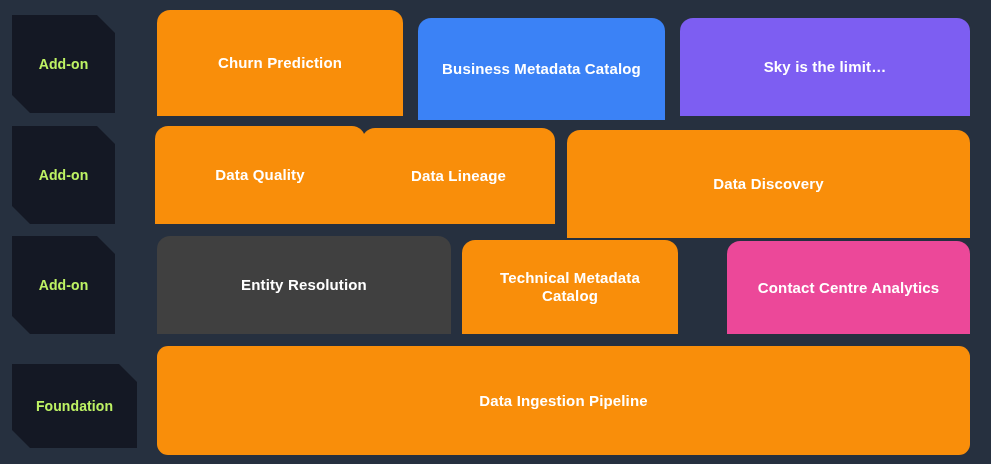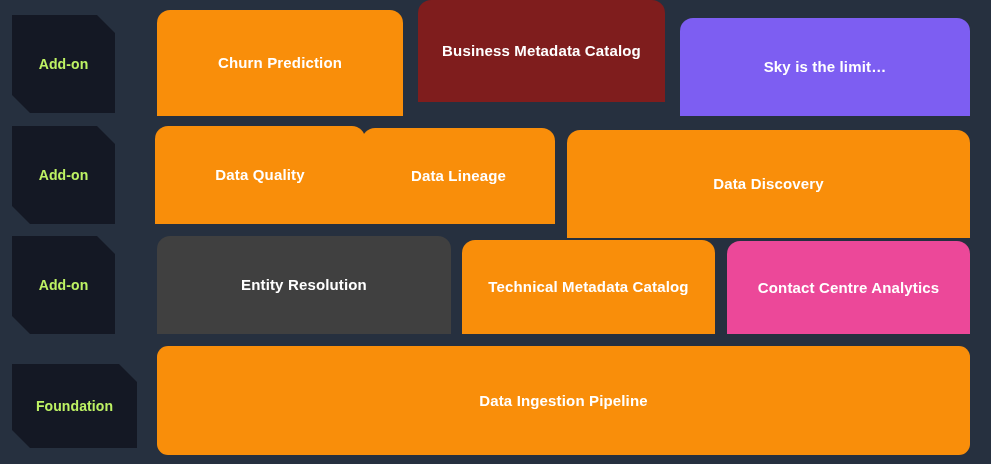--- a/index.html
+++ b/index.html
@@ -76,21 +76,21 @@
 <body>
 
 <div id="capability-map" style="width: 991px; height: 464px; background: rgb(38, 48, 63);">
     <div class="map-row">
       <div class="tier-label" style="left: 12px; top: 15px; width: 103px; height: 98px; background: rgb(20, 24, 36);">
         <span class="tile-label">Add-on</span>
       </div>
       <div class="tile" style="left: 157px; top: 10px; width: 246px; height: 106px; background: rgb(249, 142, 10);">
         <span class="tile-label">Churn Prediction</span>
       </div>
-      <div class="tile" style="left: 418px; top: 0; width: 247px; height: 102px; background: #7f1d1d;">
+      <div class="tile" style="left: 418px; top: 18px; width: 247px; height: 102px; background: #3b82f6;">
         <span class="tile-label">Business Metadata Catalog</span>
       </div>
       <div class="tile accent" style="left: 680px; top: 18px; width: 290px; height: 98px; background: rgb(125, 94, 242);">
         <span class="tile-label">Sky is the limit…</span>
       </div>
     </div>
     <div class="map-row">
       <div class="tier-label" style="left: 12px; top: 126px; width: 103px; height: 98px; background: rgb(20, 24, 36);">
         <span class="tile-label">Add-on</span>
       </div>
@@ -104,21 +104,21 @@
         <span class="tile-label">Data Discovery</span>
       </div>
     </div>
     <div class="map-row">
       <div class="tier-label" style="left: 12px; top: 236px; width: 103px; height: 98px; background: rgb(20, 24, 36);">
         <span class="tile-label">Add-on</span>
       </div>
       <div class="tile" style="left: 157px; top: 236px; width: 294px; height: 98px; background: #404040;">
         <span class="tile-label">Entity Resolution</span>
       </div>
-      <div class="tile" style="left: 462px; top: 240px; width: 253px; height: 94px; background: rgb(249, 142, 10); align-items: center;">
+      <div class="tile" style="left: 462px; top: 240px; width: 216px; height: 94px; background: rgb(249, 142, 10); align-items: center;">
         <span class="tile-label">Technical Metadata Catalog</span>
       </div>
       <div class="tile" style="left: 727px; top: 241px; width: 243px; height: 93px; background: #ec4899;">
         <span class="tile-label">Contact Centre Analytics</span>
       </div>
     </div>
     <div class="map-row">
       <div class="tier-label" style="left: 12px; top: 364px; width: 125px; height: 84px; background: rgb(20, 24, 36);">
         <span class="tile-label">Foundation</span>
       </div>

